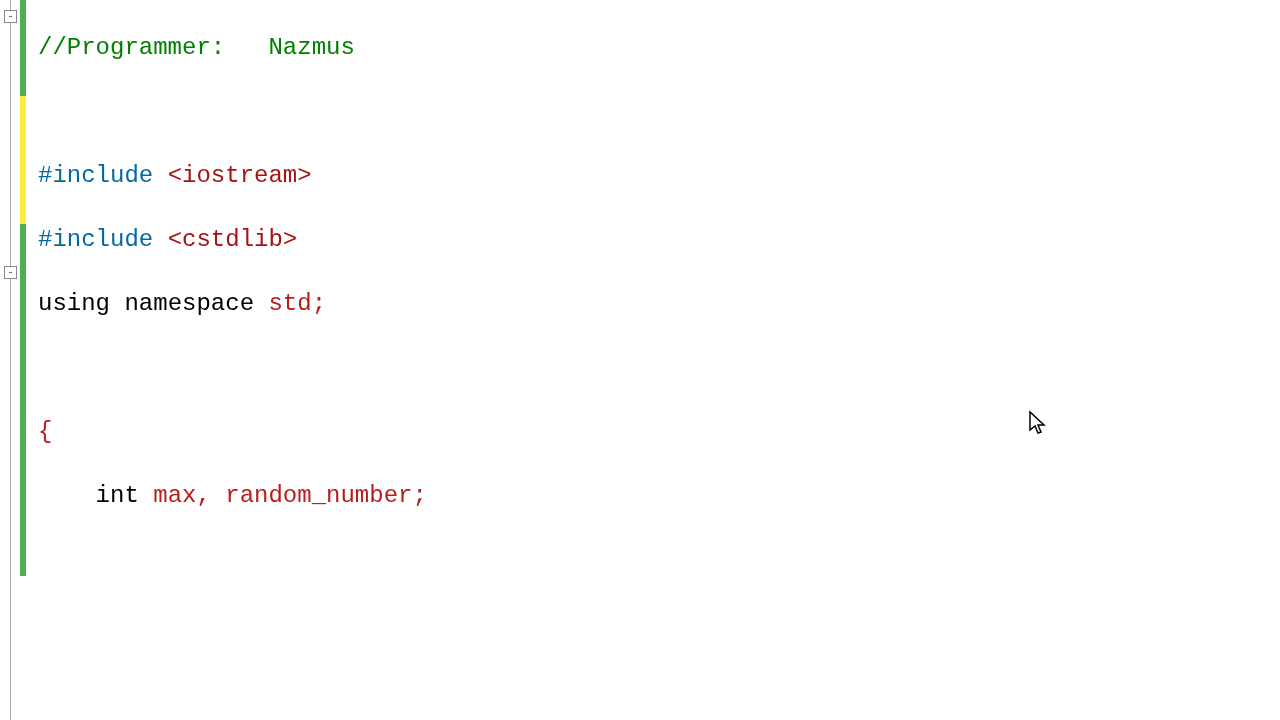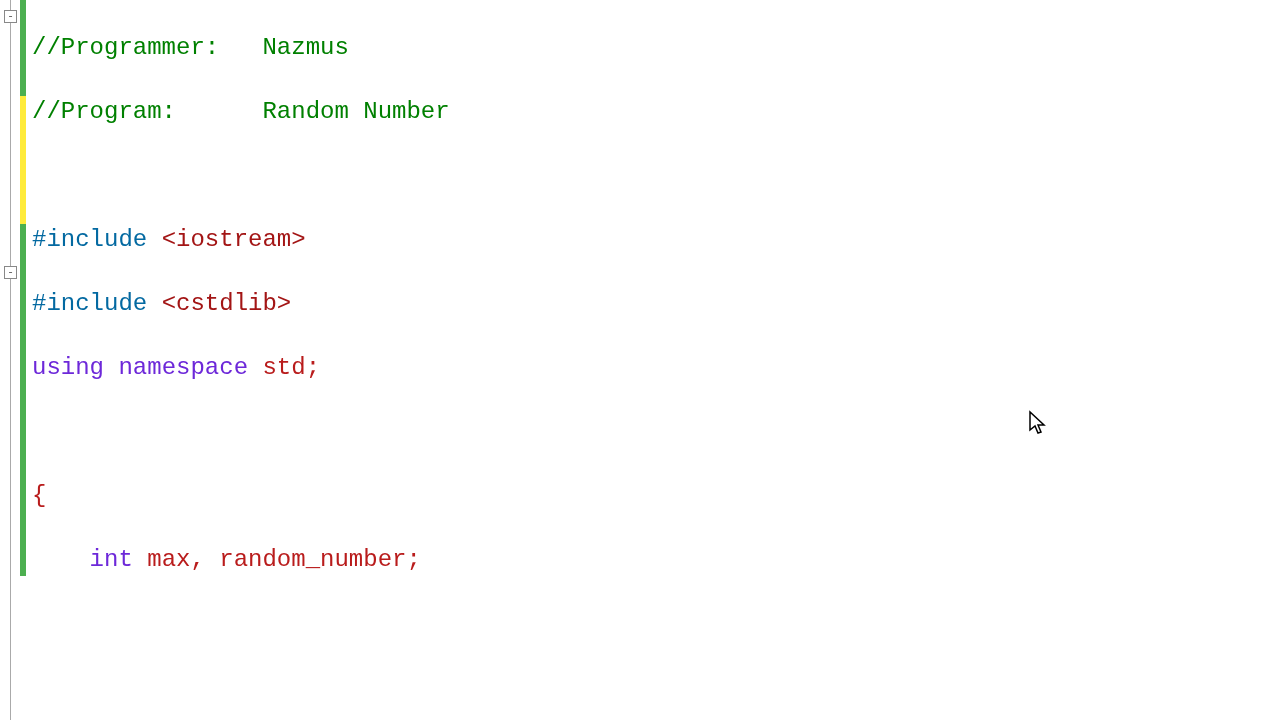--- a/index.html
+++ b/index.html
@@ -42,29 +42,29 @@
     width: 6px;
     flex-shrink: 0;
   }
   .change-bar .seg {
     width: 6px;
   }
   .green { background: #4caf50; }
   .yellow { background: #ffeb3b; }
   .code {
     flex: 1;
-    padding-left: 6px;
+    padding-left: 12px;
     white-space: pre;
     line-height: 32px;
   }
   .line { height: 32px; }
   .comment { color: #008000; }
   .pp { color: #0369a1; }
   .pparg { color: #a31515; }
-  .kw { color: #6d28d9; font-family: Liberation Mono, monospace; }
+  .kw { color: #000000; font-family: Liberation Mono, monospace; }
   .ident { color: #b91c1c; }
   .cursor {
     position: absolute;
     width: 20px;
     height: 26px;
   }
 </style>
 </head>
 <body>
 
@@ -75,21 +75,20 @@
 </div>
 
 <div class="change-bar">
   <div class="seg green" style="height:96px"></div>
   <div class="seg yellow" style="height:128px"></div>
   <div class="seg green" style="height:352px"></div>
 </div>
 
 <div class="code">
 <div class="line"><span class="comment">//Programmer:   Nazmus</span></div>
-<div class="line"><span class="comment">//Program:      Random Number</span></div>
 <div class="line"></div>
 <div class="line"><span class="pp">#include </span><span class="pparg">&lt;iostream&gt;</span></div>
 <div class="line"><span class="pp">#include </span><span class="pparg">&lt;cstdlib&gt;</span></div>
 <div class="line"><span class="kw">using</span><span> </span><span class="kw">namespace</span><span> </span><span class="ident">std;</span></div>
 <div class="line"></div>
 <div class="line"><span class="ident">{</span></div>
 <div class="line"><span>    </span><span class="kw">int</span><span class="ident"> max, random_number;</span></div>
 
 
 

